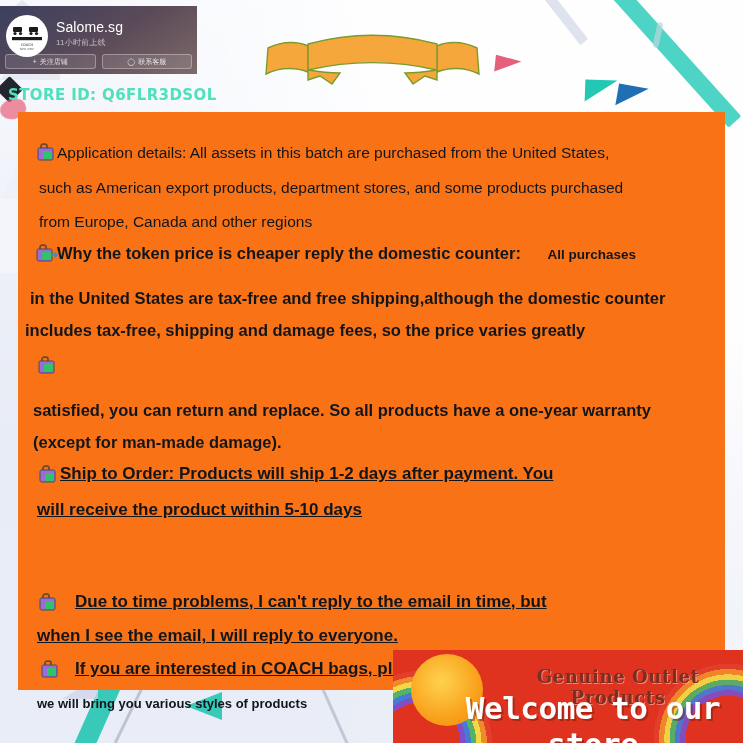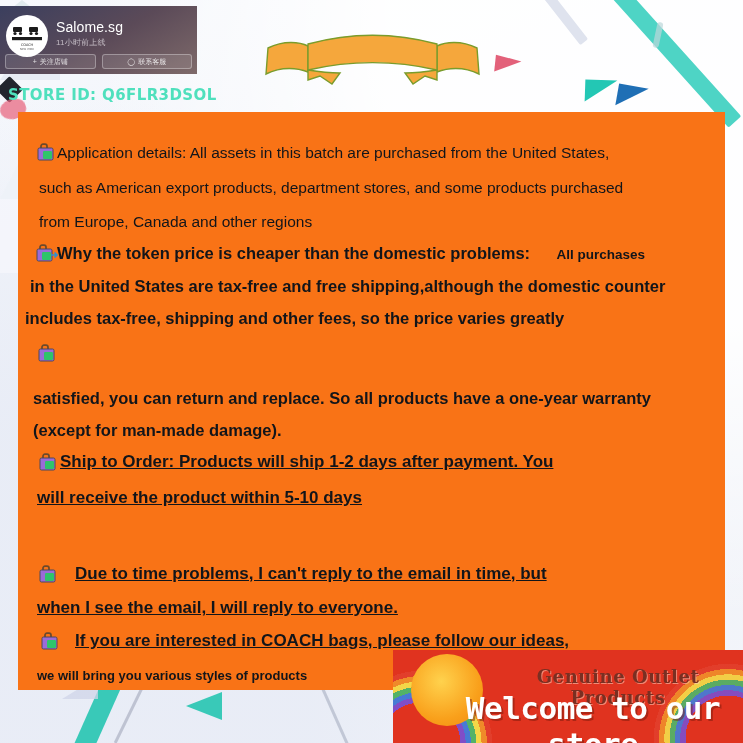--- a/index.html
+++ b/index.html
@@ -347,28 +347,28 @@
     <div class="line" style="padding-left:37px; position:relative;">
       <span class="ico" style="position:absolute;left:16px;top:0px;">
         <svg width="22" height="19" viewBox="0 0 22 19">
             <rect x="1" y="5" width="15" height="12" rx="1.5" fill="#9b6bd8"></rect>
             <path d="M4 5 V3.2 A2 2 0 0 1 6 1.2 H8 A2 2 0 0 1 10 3.2 V5" fill="none" stroke="#6d4a2b" stroke-width="1.8"></path>
             <rect x="6" y="8" width="9" height="8" rx="1.2" fill="#2fc46a"></rect>
             <rect x="1" y="5" width="15" height="12" rx="1.5" fill="none" stroke="#4a4a5a" stroke-width="1"></rect>
             <path d="M15 11 h6 M18.5 8.5 L21 11 L18.5 13.5" stroke="#2f8fd0" stroke-width="1.6" fill="none"></path>
           </svg>
       </span>
-      <span class="lb">Why the token price is cheaper than the domestic problems:</span>
+      <span class="lb">Why the token price is cheaper reply the domestic counter:</span>
       <span class="lb-sm" style="margin-left:22px;">All purchases</span>
     </div>
-    <div class="line lb" style="padding-left:10px; margin-top:14px;">
+    <div class="line lb" style="padding-left:10px; margin-top:26px;">
       <span>in the United States are tax-free and free shipping,although the domestic counter</span>
     </div>
     <div class="line lb" style="padding-left:5px; margin-top:13px;">
-      <span>includes tax-free, shipping and other fees, so the price varies greatly</span>
+      <span>includes tax-free, shipping and damage fees, so the price varies greatly</span>
     </div>
   </div>
 
   <div style="margin-top:16px;">
     <div class="line" style="padding-left:37px; height:22px; position:relative;">
       <span class="ico" style="position:absolute;left:17px;top:0px;">
         <svg width="19" height="19" viewBox="0 0 19 19">
             <rect x="2" y="5" width="15" height="12" rx="1.5" fill="#9b6bd8"></rect>
             <path d="M5 5 V3.2 A2 2 0 0 1 7 1.2 H9 A2 2 0 0 1 11 3.2 V5" fill="none" stroke="#6d4a2b" stroke-width="1.8"></path>
             <rect x="7" y="8" width="9" height="8" rx="1.2" fill="#2fc46a"></rect>
@@ -394,21 +394,21 @@
             <rect x="2" y="5" width="15" height="12" rx="1.5" fill="none" stroke="#4a4a5a" stroke-width="1"></rect>
           </svg>
       </span>
       <span class="lb-xl">Ship to Order: Products will ship 1-2 days after  payment. You</span>
     </div>
     <div class="line lb-xl" style="padding-left:17px; margin-top:16px;">
       <span>will receive the product within 5-10 days</span>
     </div>
   </div>
 
-  <div style="margin-top:56px;">
+  <div style="margin-top:72px;">
     <div class="line" style="padding-left:55px; position:relative;">
       <span class="ico" style="position:absolute;left:18px;top:1px;">
         <svg width="19" height="19" viewBox="0 0 19 19">
             <rect x="2" y="5" width="15" height="12" rx="1.5" fill="#9b6bd8"></rect>
             <path d="M5 5 V3.2 A2 2 0 0 1 7 1.2 H9 A2 2 0 0 1 11 3.2 V5" fill="none" stroke="#6d4a2b" stroke-width="1.8"></path>
             <rect x="7" y="8" width="9" height="8" rx="1.2" fill="#2fc46a"></rect>
             <rect x="2" y="5" width="15" height="12" rx="1.5" fill="none" stroke="#4a4a5a" stroke-width="1"></rect>
           </svg>
       </span>
       <span class="lb-xl">Due to time problems, I can't reply to the email in  time, but</span>

